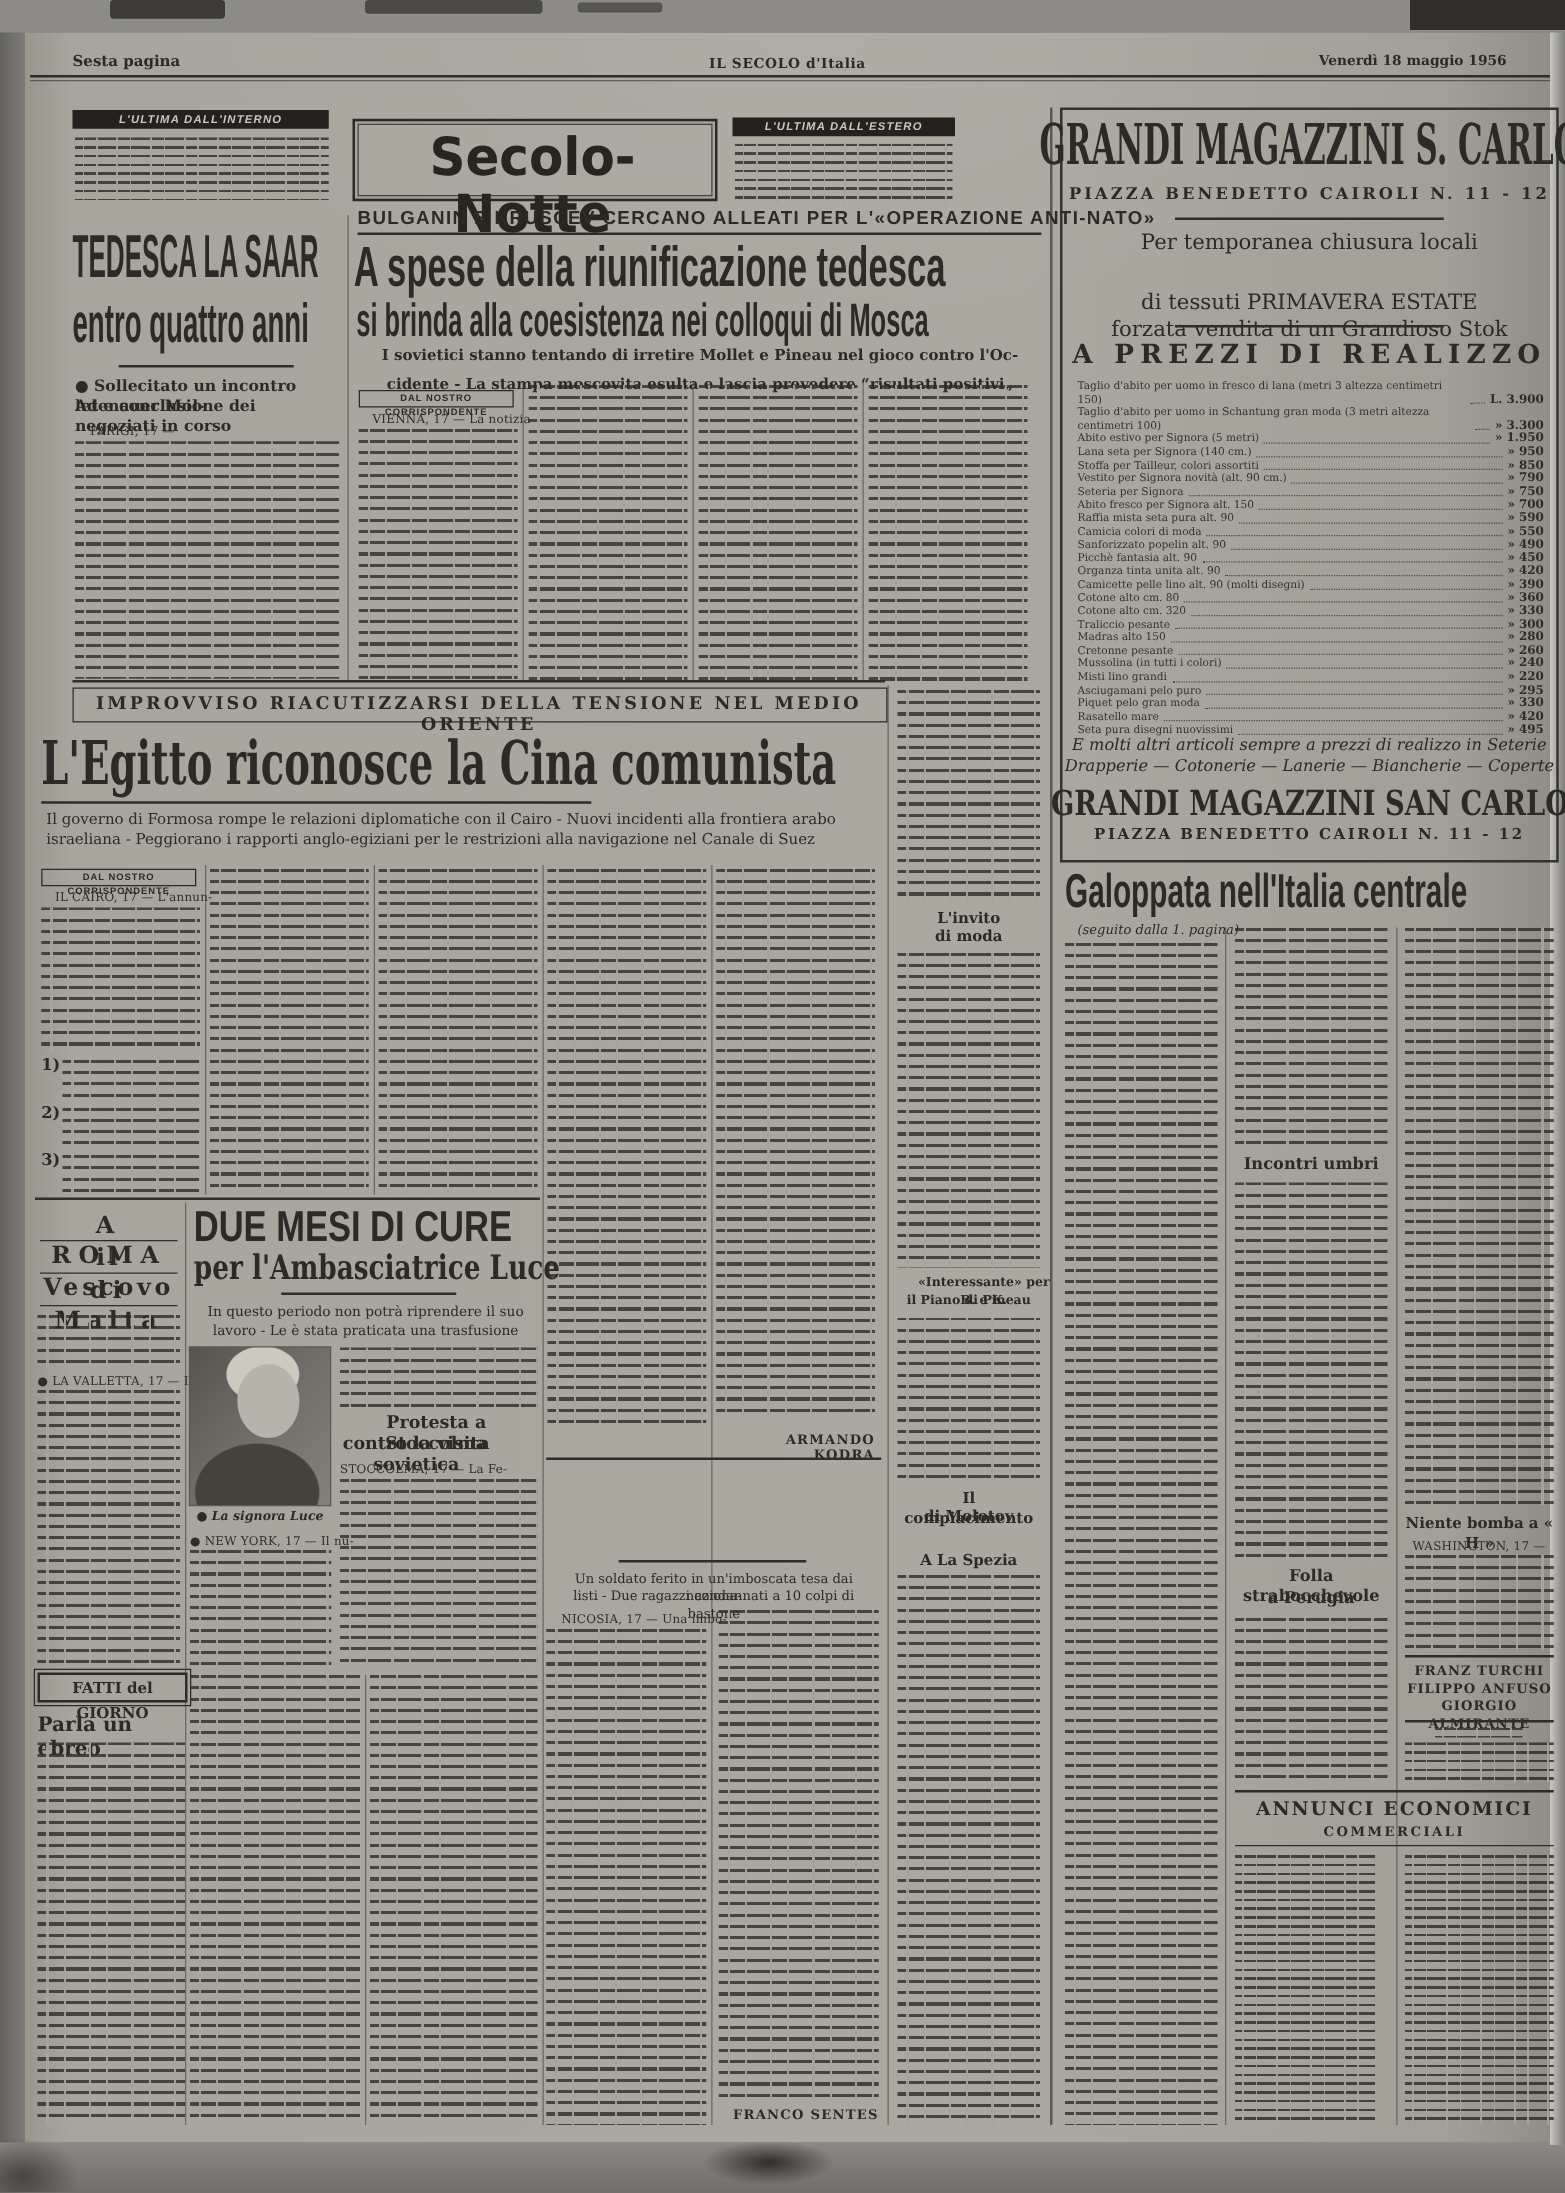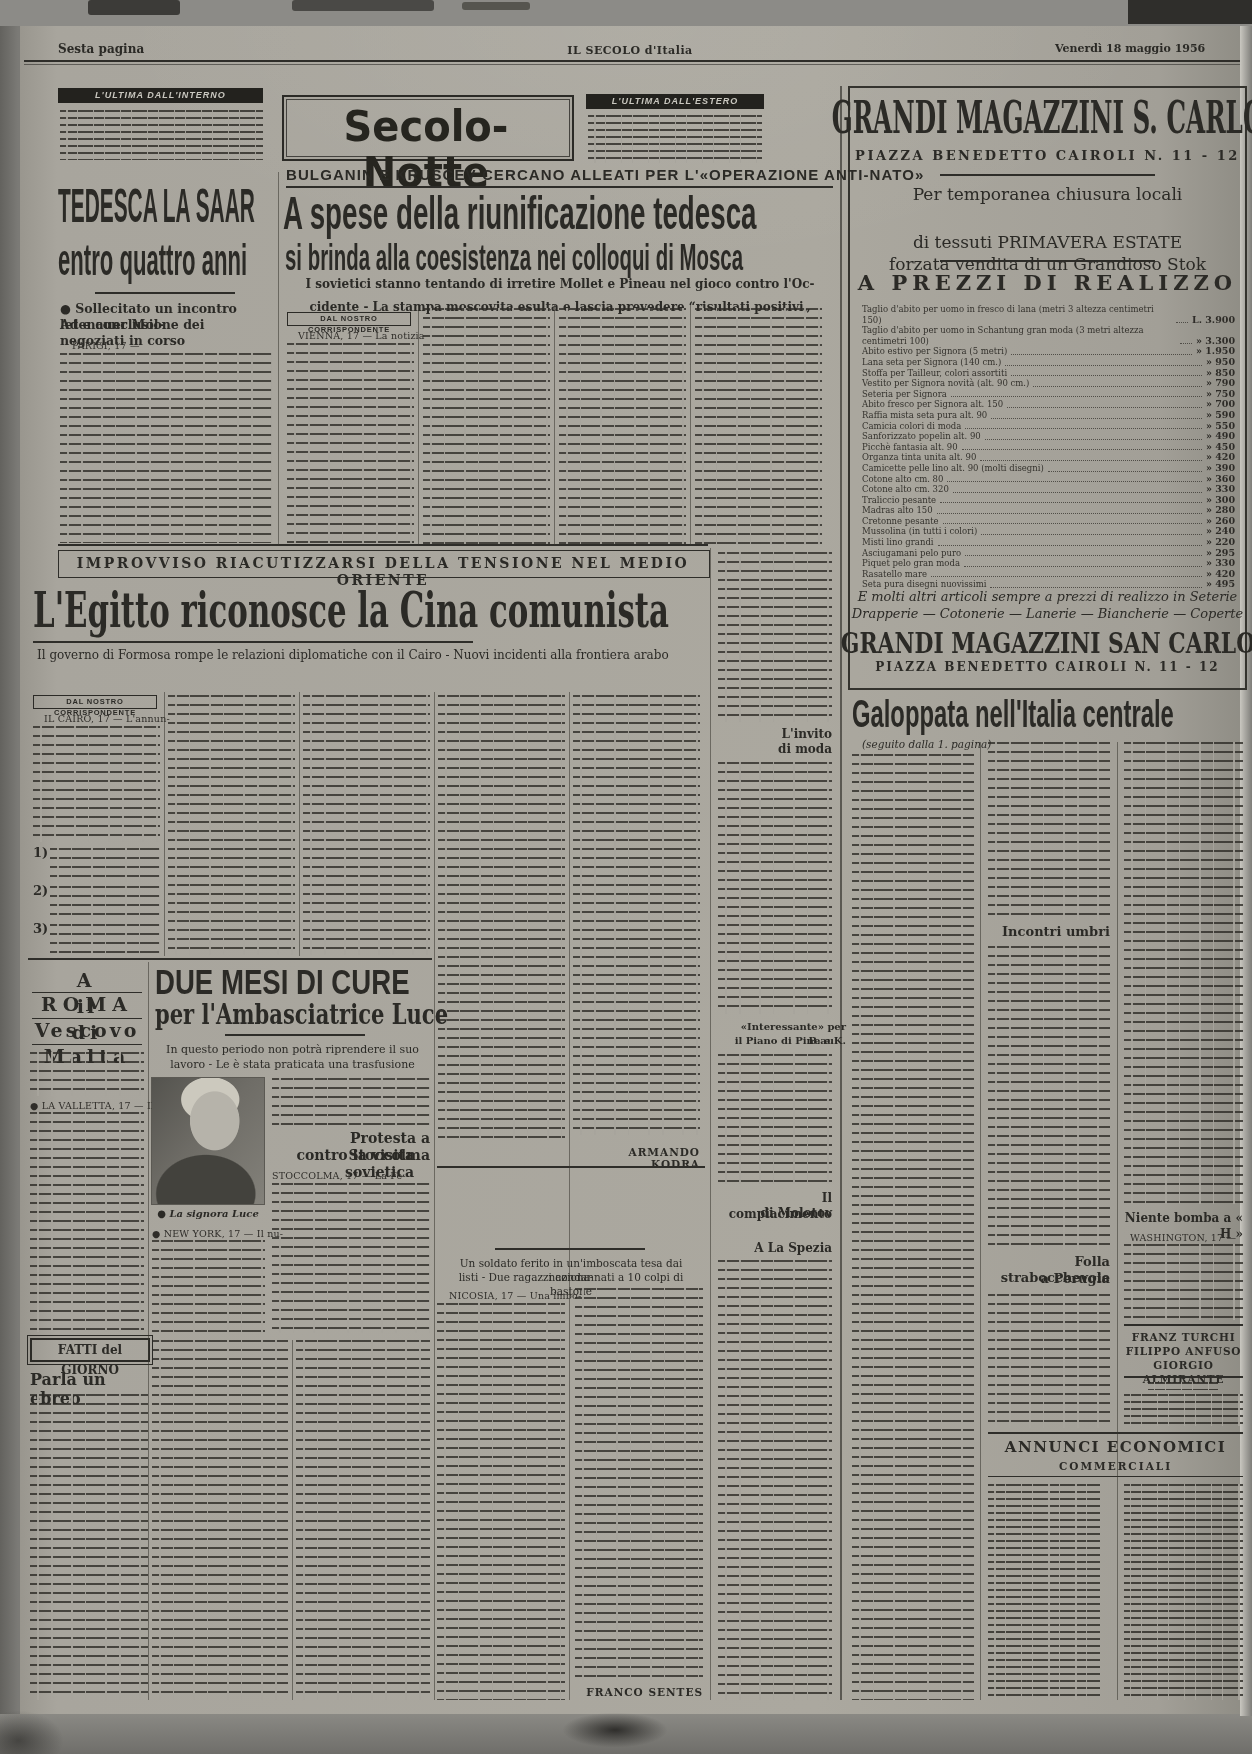--- a/index.html
+++ b/index.html
@@ -23,21 +23,21 @@
   .lbl{background:#23221e;color:#c9c7bf;font:bold italic 9px/14px "Liberation Sans",sans-serif;
        text-align:center;letter-spacing:1px;}
   .srclbl{border:1px solid #2b2a26;font:bold 7.5px/11px "Liberation Sans",sans-serif;
        text-align:center;letter-spacing:.8px;color:#2b2a26;}
   .nw{white-space:nowrap;display:inline-block;}
   .ctr{text-align:center;}
   .prow{display:flex;align-items:flex-end;padding:0 10px 0 12px;}
   .pit{font:8.5px/10.6px "DejaVu Serif",serif;color:#34322d;}
   .pdot{flex:1;border-bottom:1.5px dotted rgba(52,50,44,.75);margin:0 4px 2px 4px;min-width:12px;}
   .ppr{font:bold 9.5px/10.6px "DejaVu Serif",serif;color:#2e2c28;white-space:nowrap;}
-  .sub{font:bold 12px/16px "DejaVu Serif",serif;text-align:right;color:#2b2a26;}
+  .sub{font:bold 12px/16px "DejaVu Serif",serif;text-align:center;color:#2b2a26;}
   .photo{background:
       radial-gradient(42px 50px at 56% 34%,#b6b3aa 0 58%,rgba(0,0,0,0) 60%),
       radial-gradient(52px 40px at 52% 17%,#ccc9be 0 55%,rgba(0,0,0,0) 57%),
       radial-gradient(18px 10px at 52% 47%,#8e8b83 0 70%,rgba(0,0,0,0) 72%),
       radial-gradient(70px 55px at 48% 92%,#43423d 0 70%,rgba(0,0,0,0) 72%),
       linear-gradient(130deg,#54534e 0,#6e6c66 45%,#83817a 100%);
       box-shadow:0 0 0 1px rgba(40,38,34,.6);}
 </style>
 </head>
 <body>
@@ -257,20 +257,21 @@
   <div class="abs gk" style="left:423px;top:308px;width:127px;height:237px;"></div>
   <div class="abs gk" style="left:559px;top:308px;width:127px;height:237px;"></div>
   <div class="abs gk" style="left:695px;top:308px;width:127px;height:237px;"></div>
 
   <div class="abs hr" style="left:58px;top:544px;width:650px;height:2px;"></div>
   <div class="abs" style="left:58px;top:550px;width:650px;height:26px;border:1.5px solid #2e2d29;"></div>
   <div class="abs ctr" style="left:58px;top:555px;width:650px;font:bold 14px/17px 'DejaVu Serif',serif;letter-spacing:2.5px;">IMPROVVISO RIACUTIZZARSI DELLA TENSIONE NEL MEDIO ORIENTE</div>
   <div class="abs nw" style="left:33px;top:584px;font:bold 46px/50px 'DejaVu Serif',serif;transform:scale(.67,1.05);transform-origin:left top;">L'Egitto riconosce la Cina comunista</div>
   <div class="abs hr" style="left:33px;top:641px;width:440px;height:1.5px;"></div>
   <div class="abs" style="left:37px;top:647px;width:692px;font:12px/16px 'DejaVu Serif',serif;">Il governo di Formosa rompe le relazioni diplomatiche con il Cairo - Nuovi incidenti alla frontiera arabo</div>
+  <div class="abs" style="left:37px;top:663px;width:692px;font:12px/16px 'DejaVu Serif',serif;">israeliana - Peggiorano i rapporti anglo-egiziani per le restrizioni alla navigazione nel Canale di Suez</div>
 
   <div class="abs srclbl" style="left:33px;top:695px;width:122px;height:12px;">DAL NOSTRO CORRISPONDENTE</div>
   <div class="abs lead" style="left:44px;top:713px;">IL CAIRO, 17 — L'annun-</div>
   <div class="abs gk" style="left:33px;top:726px;width:127px;height:116px;"></div>
   <div class="abs" style="left:33px;top:846px;font:bold 13px/14px 'DejaVu Serif',serif;">1)</div>
   <div class="abs gk" style="left:50px;top:848px;width:110px;height:34px;"></div>
   <div class="abs" style="left:33px;top:884px;font:bold 13px/14px 'DejaVu Serif',serif;">2)</div>
   <div class="abs gk" style="left:50px;top:886px;width:110px;height:34px;"></div>
   <div class="abs" style="left:33px;top:922px;font:bold 13px/14px 'DejaVu Serif',serif;">3)</div>
   <div class="abs gk" style="left:50px;top:924px;width:110px;height:34px;"></div>

